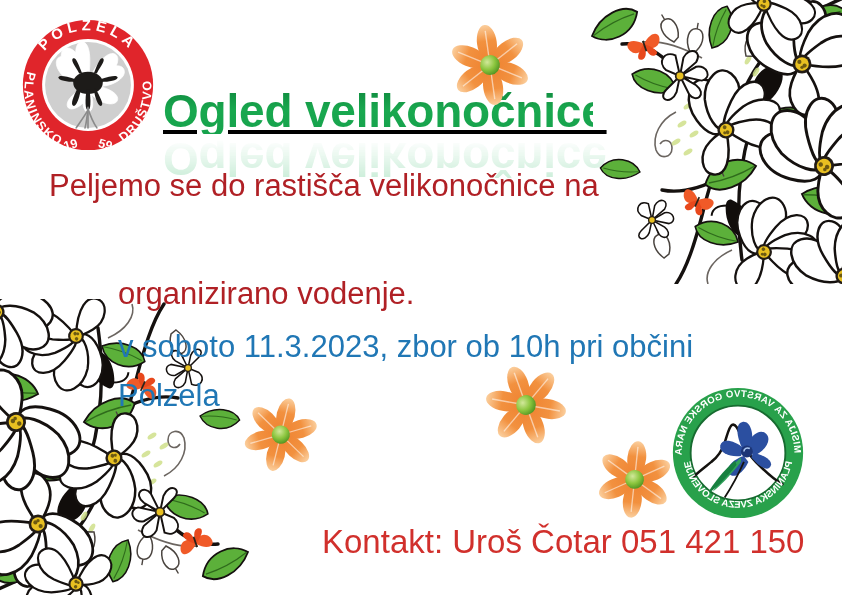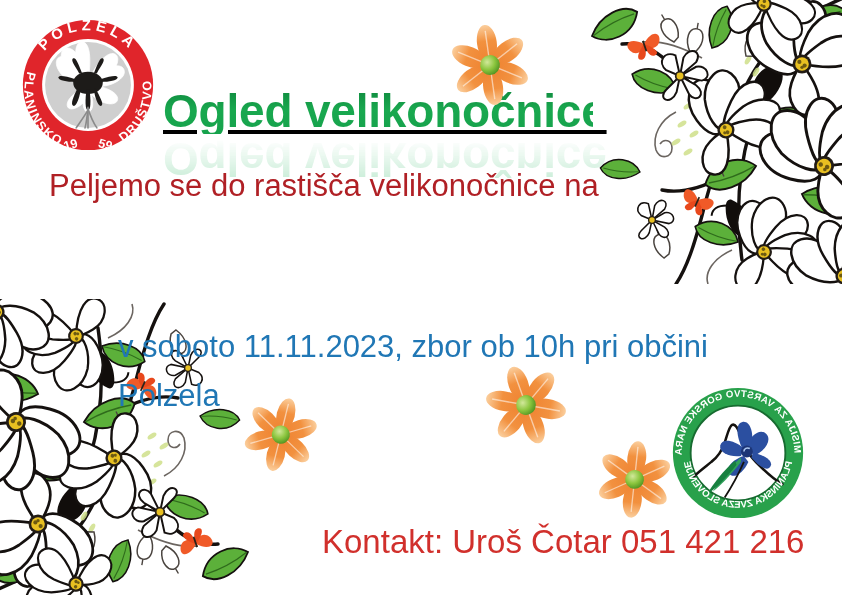--- a/index.html
+++ b/index.html
@@ -389,22 +389,23 @@
           <rect x="49.2" y="10" width="1.6" height="30" transform="rotate(240 50 50)"></rect>
           <rect x="49.2" y="10" width="1.6" height="30" transform="rotate(300 50 50)"></rect>
         </g>
         <circle cx="50" cy="50" r="11.5" fill="url(#centergrad)"></circle>
       </g>
     </defs>
     <use href="#daisyShape" transform="rotate(-8 50 50)"></use>
   </svg>
 
   <div class="line red" id="body-l1">Peljemo se do rastišča velikonočnice na</div>
-
-  <div class="line blue" id="date-l1">v soboto 11.11.2023, zbor ob 10h pri občini</div>
+  <div class="line red" id="body-l3">organizirano vodenje.</div>
+
+  <div class="line blue" id="date-l1">v soboto 11.3.2023, zbor ob 10h pri občini</div>
   <div class="line blue" id="date-l2">Polzela</div>
 
   <svg class="daisy" id="daisy-mid" viewBox="0 0 100 100">
     <use href="#daisyShape" transform="rotate(14 50 50) scale(.92) translate(4,4)"></use>
   </svg>
   <svg class="daisy" id="daisy-center" viewBox="0 0 100 100">
     <use href="#daisyShape" transform="rotate(-20 50 50)"></use>
   </svg>
   <svg class="daisy" id="daisy-right" viewBox="0 0 100 100">
     <use href="#daisyShape" transform="rotate(6 50 50) scale(.95) translate(2,2)"></use>
@@ -437,15 +438,15 @@
     <path d="M92,112 C 100,130 110,148 118,160" fill="none" stroke="#14120f" stroke-width="2.4"></path>
 
     <text font-family="'Liberation Sans', sans-serif" font-size="13" font-weight="bold" fill="#ffffff" letter-spacing=".4" text-anchor="middle">
       <textPath href="#pzsArcTop" startOffset="50%">KOMISIJA ZA VARSTVO GORSKE NARAVE</textPath>
     </text>
     <text font-family="'Liberation Sans', sans-serif" font-size="13" font-weight="bold" fill="#ffffff" letter-spacing=".4" text-anchor="middle">
       <textPath href="#pzsArcBottom" startOffset="50%">PLANINSKA ZVEZA SLOVENIJE</textPath>
     </text>
   </svg>
 
-  <div id="contact-line">Kontakt: Uroš Čotar 051 421 216</div>
+  <div id="contact-line">Kontakt: Uroš Čotar 051 421 150</div>
 
 </div>
 
 </body></html>

